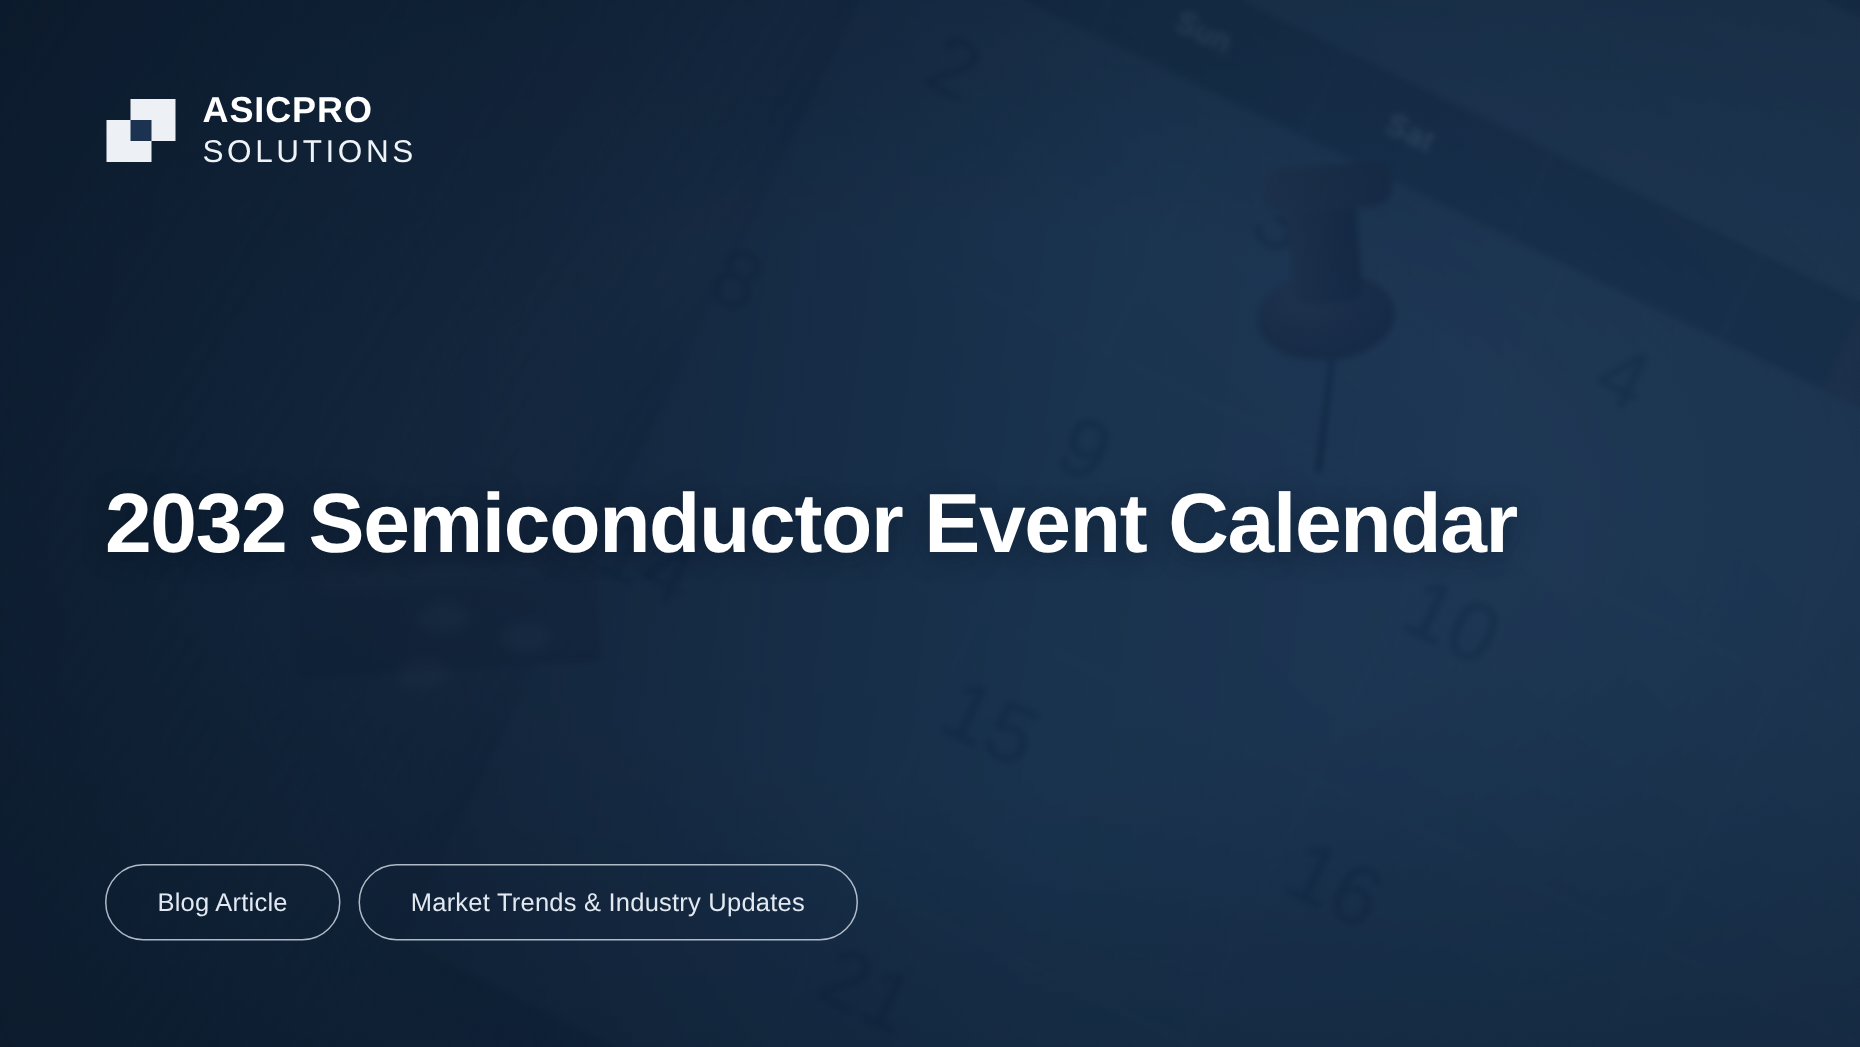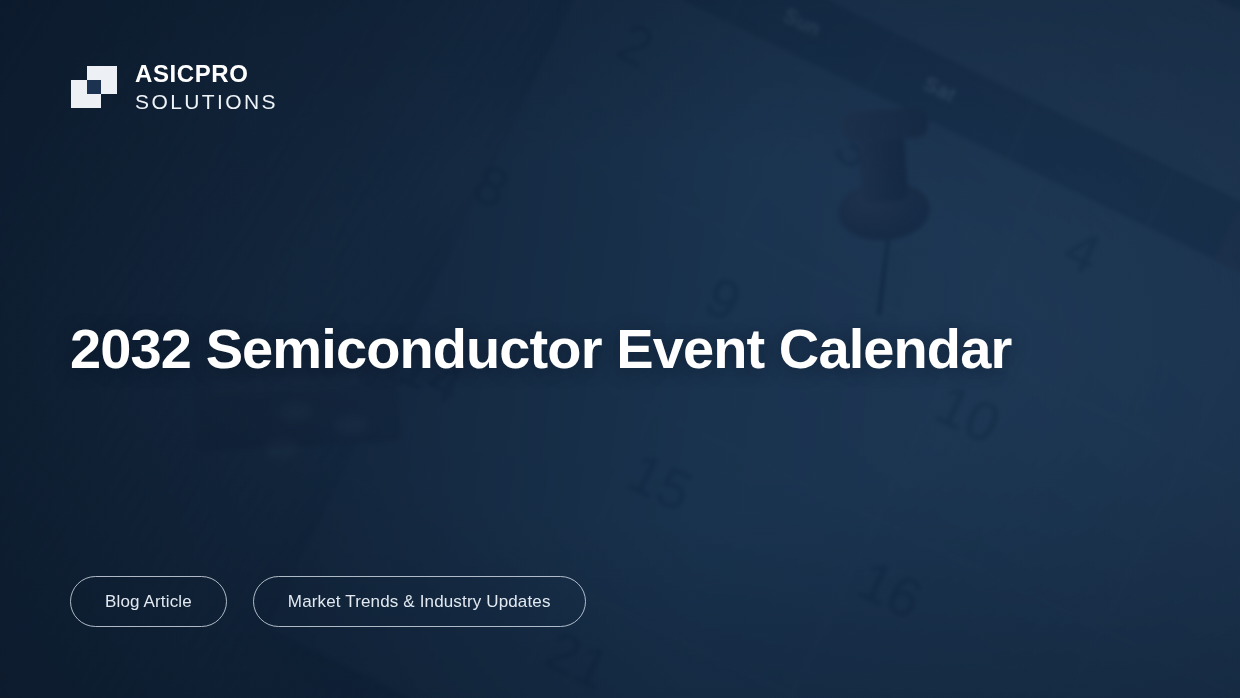--- a/index.html
+++ b/index.html
@@ -228,21 +228,21 @@
     font-size:56px;
     font-weight:bold;
     letter-spacing:-0.9px;
     line-height:1.12;
     text-shadow:0 2px 18px rgba(6,16,30,.45);
     white-space:nowrap;
   }
 
   .tags {
     position:absolute; left:70px; top:576px;
-    display:flex; gap:26px;
+    display:flex; gap:12px;
   }
   .tag {
     height:51px;
     display:flex; align-items:center; justify-content:center;
     padding:0 34px;
     border:1px solid rgba(221,230,240,.78);
     border-radius:26px;
     color:#e2e9f1;
     font-size:17px;
     letter-spacing:.15px;

